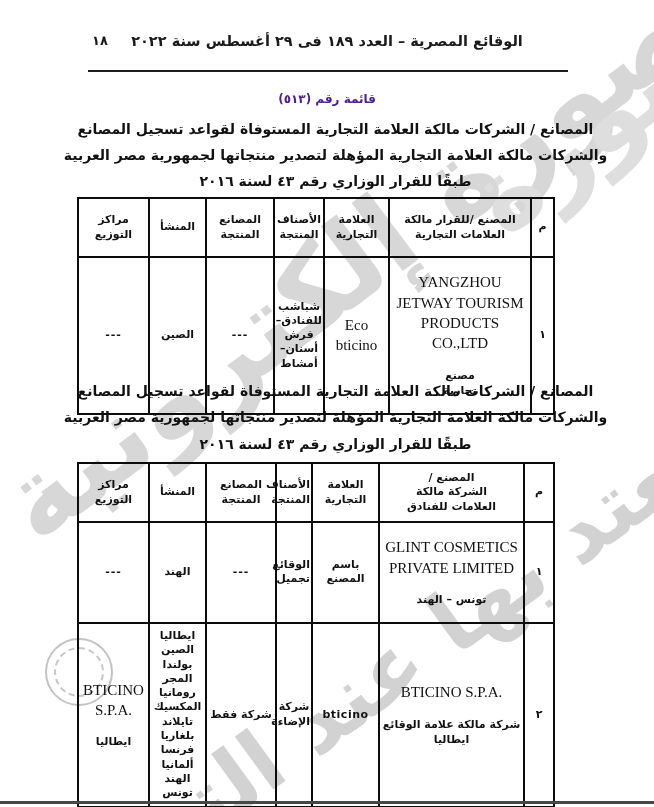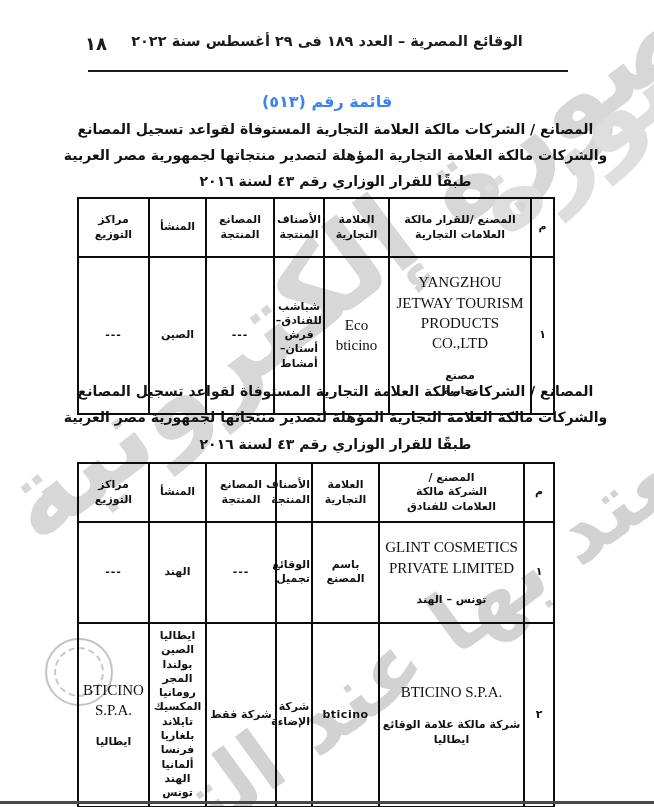--- a/index.html
+++ b/index.html
@@ -18,28 +18,28 @@
   .seal{
     position:absolute;z-index:0;left:45px;top:638px;width:64px;height:64px;
     border:2px solid #c3c3c3;border-radius:50%;pointer-events:none;
   }
   .seal-inner{
     position:absolute;left:7px;top:7px;width:46px;height:46px;
     border:2px dashed #c7c7c7;border-radius:50%;
   }
   .bottom-line{position:absolute;z-index:2;left:0;top:801px;width:654px;height:3px;background:#474747;}
   
-  .page-num{position:absolute;z-index:2;top:33px;left:85px;font-size:18px;font-weight:bold;color:#1a1a1a;}
+  .page-num{position:absolute;z-index:2;top:33px;left:92px;font-size:13px;font-weight:bold;color:#1a1a1a;}
   .gazette{
     position:absolute;z-index:2;top:33px;left:100px;right:100px;text-align:center;
     font-size:14.5px;font-weight:bold;color:#1a1a1a;
   }
   .rule{position:absolute;z-index:2;left:88px;top:70px;width:480px;height:2px;background:#1c1c1c;}
   
-  .sec-title{position:absolute;z-index:2;left:60px;right:60px;text-align:center;font-size:16px;font-weight:bold;color:#3b82f6;}
+  .sec-title{position:absolute;z-index:2;left:60px;right:60px;text-align:center;font-size:12px;font-weight:bold;color:#4c1d95;}
   .sec-line{position:absolute;z-index:2;left:57px;right:40px;text-align:center;font-size:14px;font-weight:bold;color:#111;}
   
   table.gz{
     position:absolute;z-index:1;border-collapse:collapse;table-layout:fixed;
     background:transparent;
   }
   #table1{top:197px;right:99px;width:476px;}
   #table2{top:462px;right:99px;width:476px;}
   table.gz td{
     border:2px solid #0c0c0c;text-align:center;vertical-align:middle;

